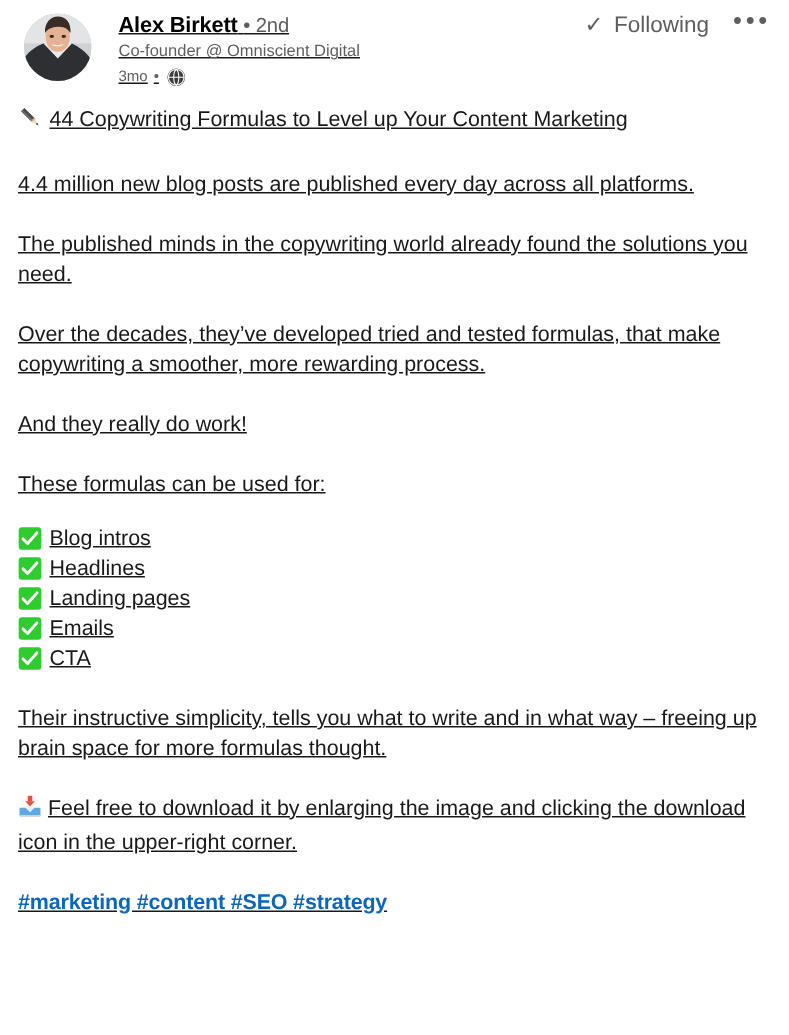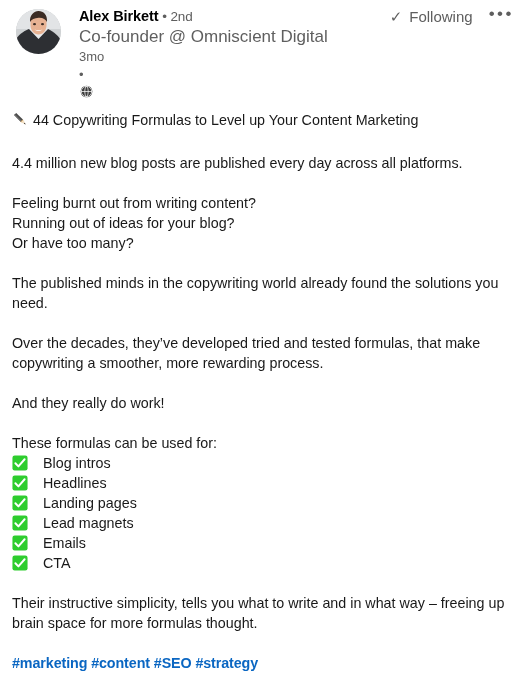--- a/index.html
+++ b/index.html
@@ -12,20 +12,21 @@
     height: 690px;
     font-family: "Liberation Sans", sans-serif;
     color: #191919;
     overflow: hidden;
   }
   .post {
     width: 526px;
     height: 690px;
     position: relative;
     box-sizing: border-box;
+    text-decoration: underline;
   }
 
   
   .post-header {
     display: flex;
     align-items: flex-start;
     padding: 8px 10px 0 16px;
     position: relative;
   }
   .avatar {
@@ -54,33 +55,32 @@
     font-weight: bold;
     color: #000000;
     font-size: 14.5px;
   }
   .degree {
     color: #5e5e5e;
     font-size: 13.5px;
     font-weight: normal;
   }
   .headline {
-    font-size: 17px;
+    font-size: 11px;
     color: #5f5f5f;
     margin-top: 4px;
     white-space: nowrap;
   }
   .meta-line {
-    font-size: 13px;
+    font-size: 10px;
     color: #5f5f5f;
     margin-top: 4px;
     display: flex;
-    align-items: flex-start;
+    align-items: flex-end;
     gap: 4px;
-    flex-direction: column;
   }
   .globe-icon { display: inline-block; line-height: 0; margin-left: 1px; }
 
   .header-actions {
     position: absolute;
     right: 8px;
     top: 5px;
     display: flex;
     align-items: center;
     gap: 14px;
@@ -132,21 +132,21 @@
   .emoji-inline {
     display: inline-block;
     vertical-align: -3px;
     margin-right: 4px;
   }
 
   .check-list { margin: 0 0 20px 0; }
   .check-item {
     display: flex;
     align-items: center;
-    gap: 15px;
+    gap: 5px;
     height: 20px;
   }
   .check-box-emoji { flex: 0 0 auto; line-height: 0; }
 
   .hashtags {
     color: #0a66c2;
     font-weight: bold;
     font-size: 14.3px;
     cursor: pointer;
     letter-spacing: -0.1px;
@@ -209,33 +209,28 @@
               <rect x="8.3" y="1" width="3.6" height="11.5" fill="#4a4a4a"></rect>
               <rect x="8.3" y="1" width="1.6" height="11.5" fill="#6e6e6e"></rect>
               <rect x="8.3" y="11.8" width="3.6" height="1.4" fill="#d8b27a"></rect>
               <path d="M8.3 13.2 L10.1 18.6 L11.9 13.2 Z" fill="#f0ddc0"></path>
               <path d="M9.35 16.3 L10.1 18.6 L10.85 16.3 Z" fill="#2b2b2b"></path>
             </g>
           </svg></span><span>44 Copywriting Formulas to Level up Your Content Marketing</span></p>
 
     <p class="para">4.4 million new blog posts are published every day across all platforms.</p>
 
-    <div class="lines">
-      <div>Feeling burnt out from writing content?</div>
-      <div>Running out of ideas for your blog?</div>
-      <div>Or have too many?</div>
-    </div>
 
     <p class="para">The published minds in the copywriting world already found the solutions you need.</p>
 
     <p class="para">Over the decades, they’ve developed tried and tested formulas, that make copywriting a smoother, more rewarding process.</p>
 
     <p class="para">And they really do work!</p>
 
-    <div class="lines" style="margin-bottom:0;">
+    <div class="lines" style="margin-bottom:16px;">
       <div>These formulas can be used for:</div>
     </div>
 
     <div class="check-list">
       <div class="check-item">
         <span class="check-box-emoji"><svg width="16" height="16" viewBox="0 0 18 18" aria-hidden="true">
               <rect x="0.5" y="0.5" width="17" height="17" rx="2.5" fill="#2ecd2e"></rect>
               <path d="M3.8 9.3 L7.2 12.8 L14.2 4.8" fill="none" stroke="#ffffff" stroke-width="2.2" stroke-linecap="round" stroke-linejoin="round"></path>
             </svg></span>
         <span>Blog intros</span>
@@ -252,36 +247,36 @@
               <rect x="0.5" y="0.5" width="17" height="17" rx="2.5" fill="#2ecd2e"></rect>
               <path d="M3.8 9.3 L7.2 12.8 L14.2 4.8" fill="none" stroke="#ffffff" stroke-width="2.2" stroke-linecap="round" stroke-linejoin="round"></path>
             </svg></span>
         <span>Landing pages</span>
       </div>
       <div class="check-item">
         <span class="check-box-emoji"><svg width="16" height="16" viewBox="0 0 18 18" aria-hidden="true">
               <rect x="0.5" y="0.5" width="17" height="17" rx="2.5" fill="#2ecd2e"></rect>
               <path d="M3.8 9.3 L7.2 12.8 L14.2 4.8" fill="none" stroke="#ffffff" stroke-width="2.2" stroke-linecap="round" stroke-linejoin="round"></path>
             </svg></span>
-        <span>Lead magnets</span>
-      </div>
-      <div class="check-item">
-        <span class="check-box-emoji"><svg width="16" height="16" viewBox="0 0 18 18" aria-hidden="true">
-              <rect x="0.5" y="0.5" width="17" height="17" rx="2.5" fill="#2ecd2e"></rect>
-              <path d="M3.8 9.3 L7.2 12.8 L14.2 4.8" fill="none" stroke="#ffffff" stroke-width="2.2" stroke-linecap="round" stroke-linejoin="round"></path>
-            </svg></span>
         <span>Emails</span>
       </div>
       <div class="check-item">
         <span class="check-box-emoji"><svg width="16" height="16" viewBox="0 0 18 18" aria-hidden="true">
               <rect x="0.5" y="0.5" width="17" height="17" rx="2.5" fill="#2ecd2e"></rect>
               <path d="M3.8 9.3 L7.2 12.8 L14.2 4.8" fill="none" stroke="#ffffff" stroke-width="2.2" stroke-linecap="round" stroke-linejoin="round"></path>
             </svg></span>
         <span>CTA</span>
       </div>
     </div>
 
     <p class="para">Their instructive simplicity, tells you what to write and in what way – freeing up brain space for more formulas thought.</p>
 
+    <p class="para"><span class="emoji-inline"><svg width="16" height="16" viewBox="0 0 18 18" aria-hidden="true">
+            <rect x="7.3" y="0.6" width="3.4" height="4.2" fill="#e8503a"></rect>
+            <path d="M5.4 4.6 L12.6 4.6 L9 8.6 Z" fill="#e8503a"></path>
+            <path d="M1.2 9.6 L16.8 9.6 L16.8 15.6 L1.2 15.6 Z" fill="#e9edf0"></path>
+            <path d="M1.2 9.6 L5.6 9.6 L9 13.0 L12.4 9.6 L16.8 9.6 L16.8 15.6 L1.2 15.6 Z" fill="#5da8e0"></path>
+            <path d="M1.2 15.0 L16.8 15.0 L16.8 16.4 L1.2 16.4 Z" fill="#c9d4dc"></path>
+          </svg></span><span>Feel free to download it by enlarging the image and clicking the download icon in the upper-right corner.</span></p>
 
     <p class="para tight hashtags">#marketing #content #SEO #strategy</p>
   </div>
 </div>
 
 </body></html>

